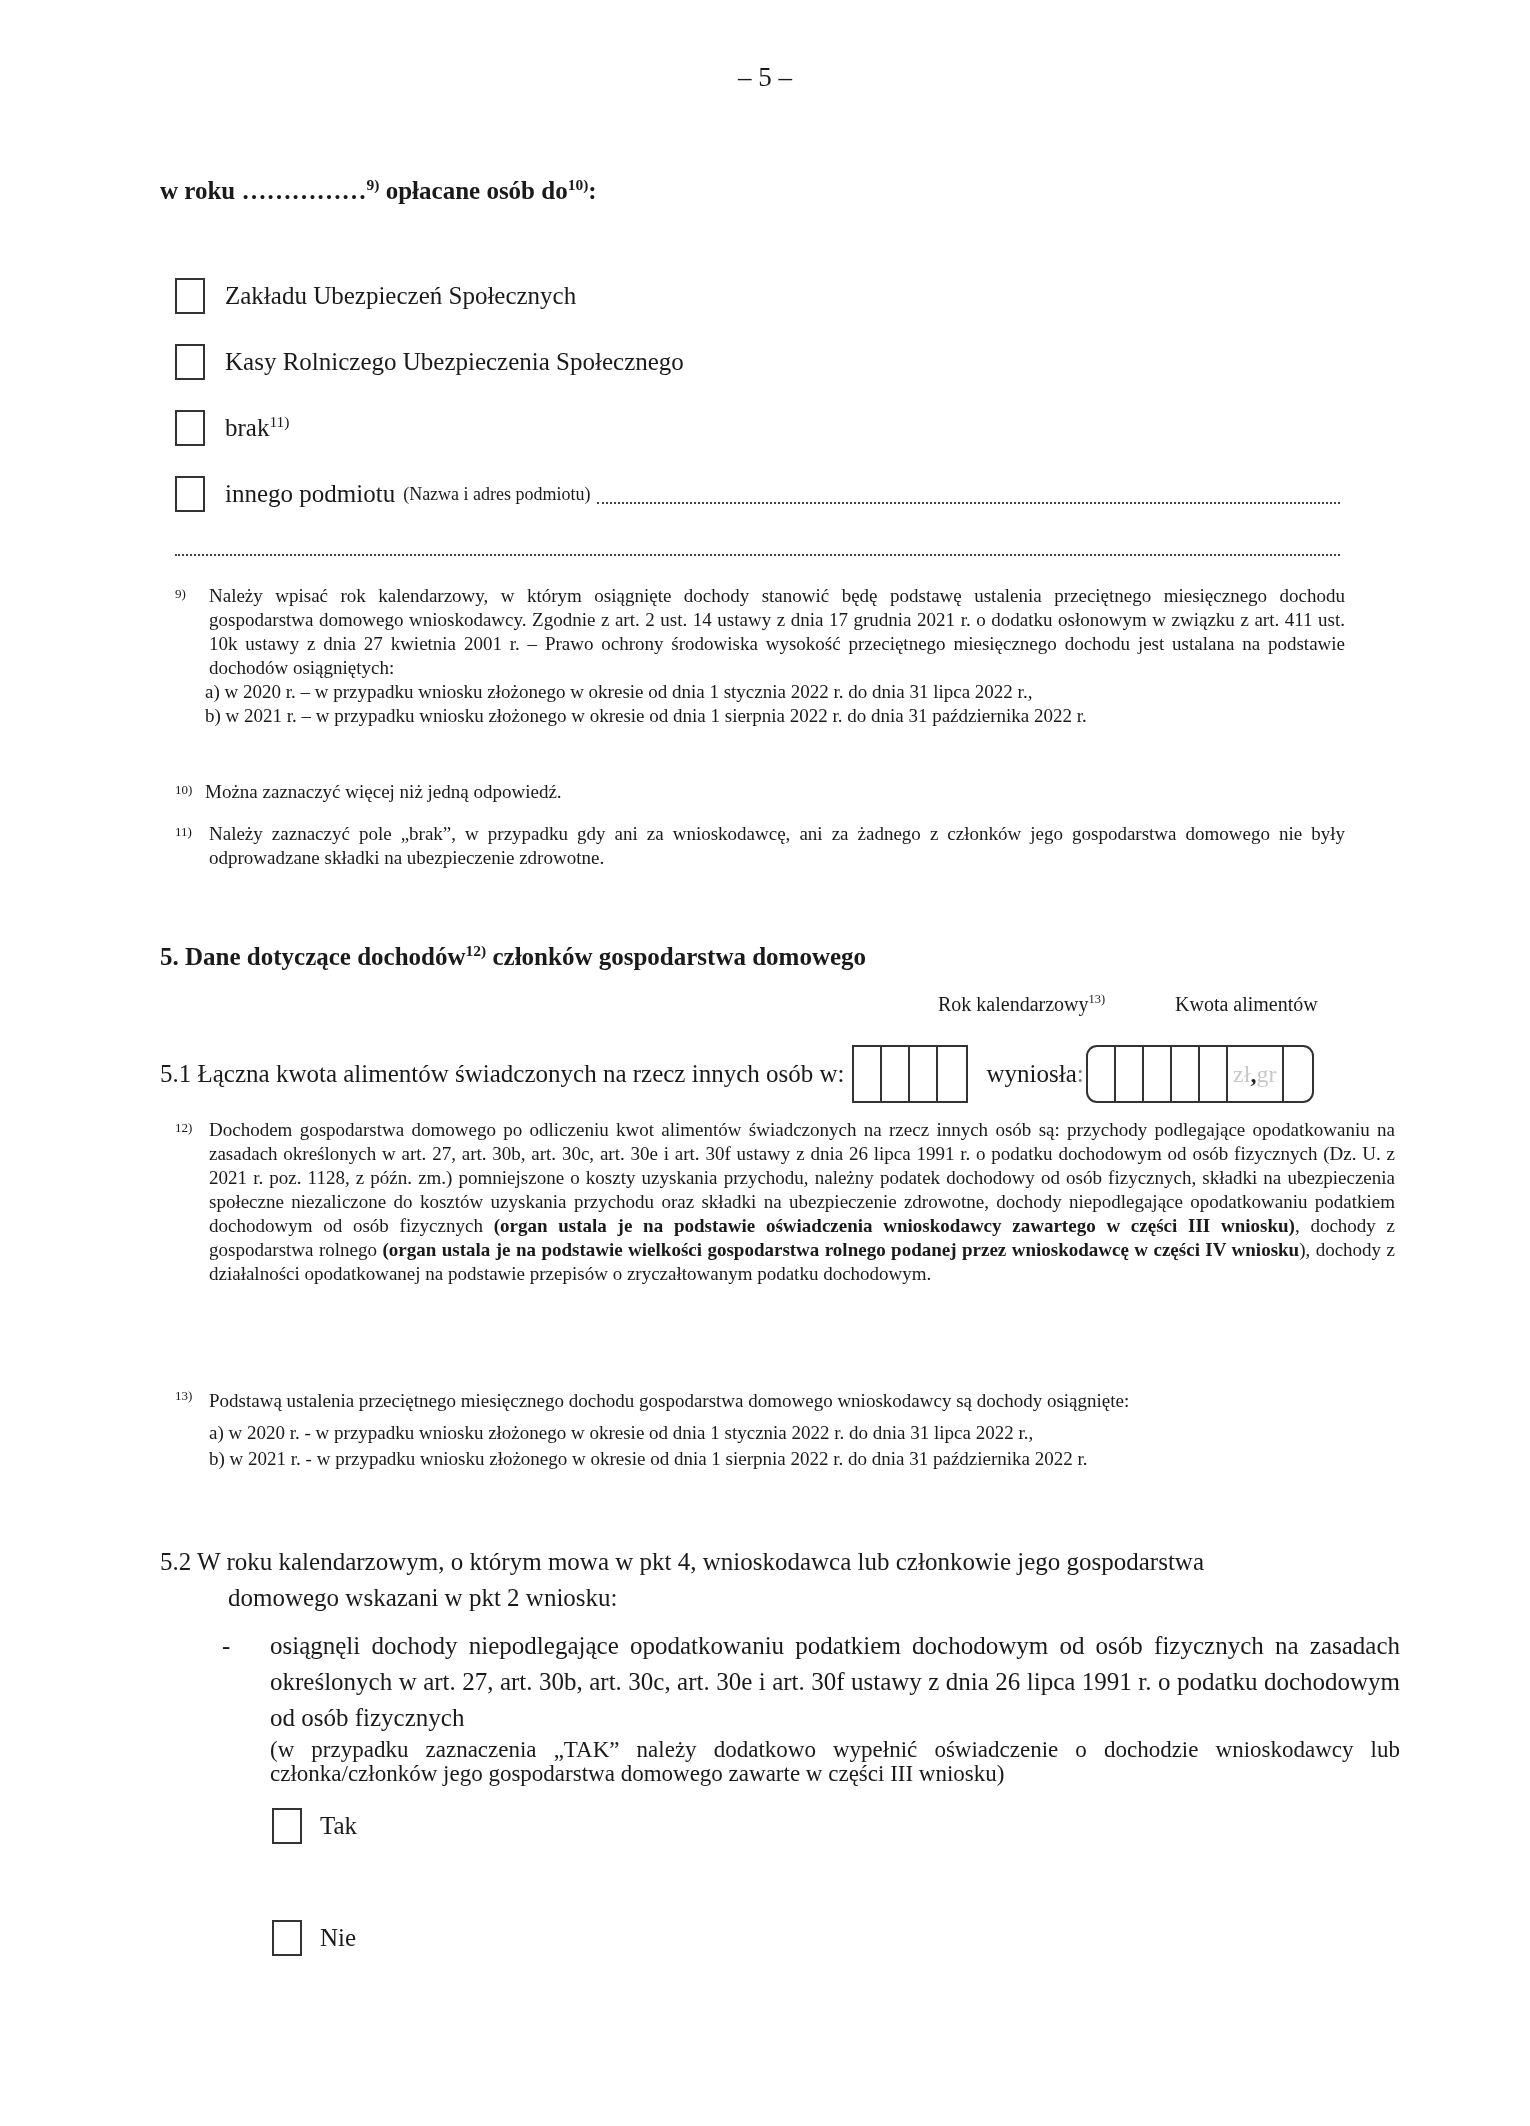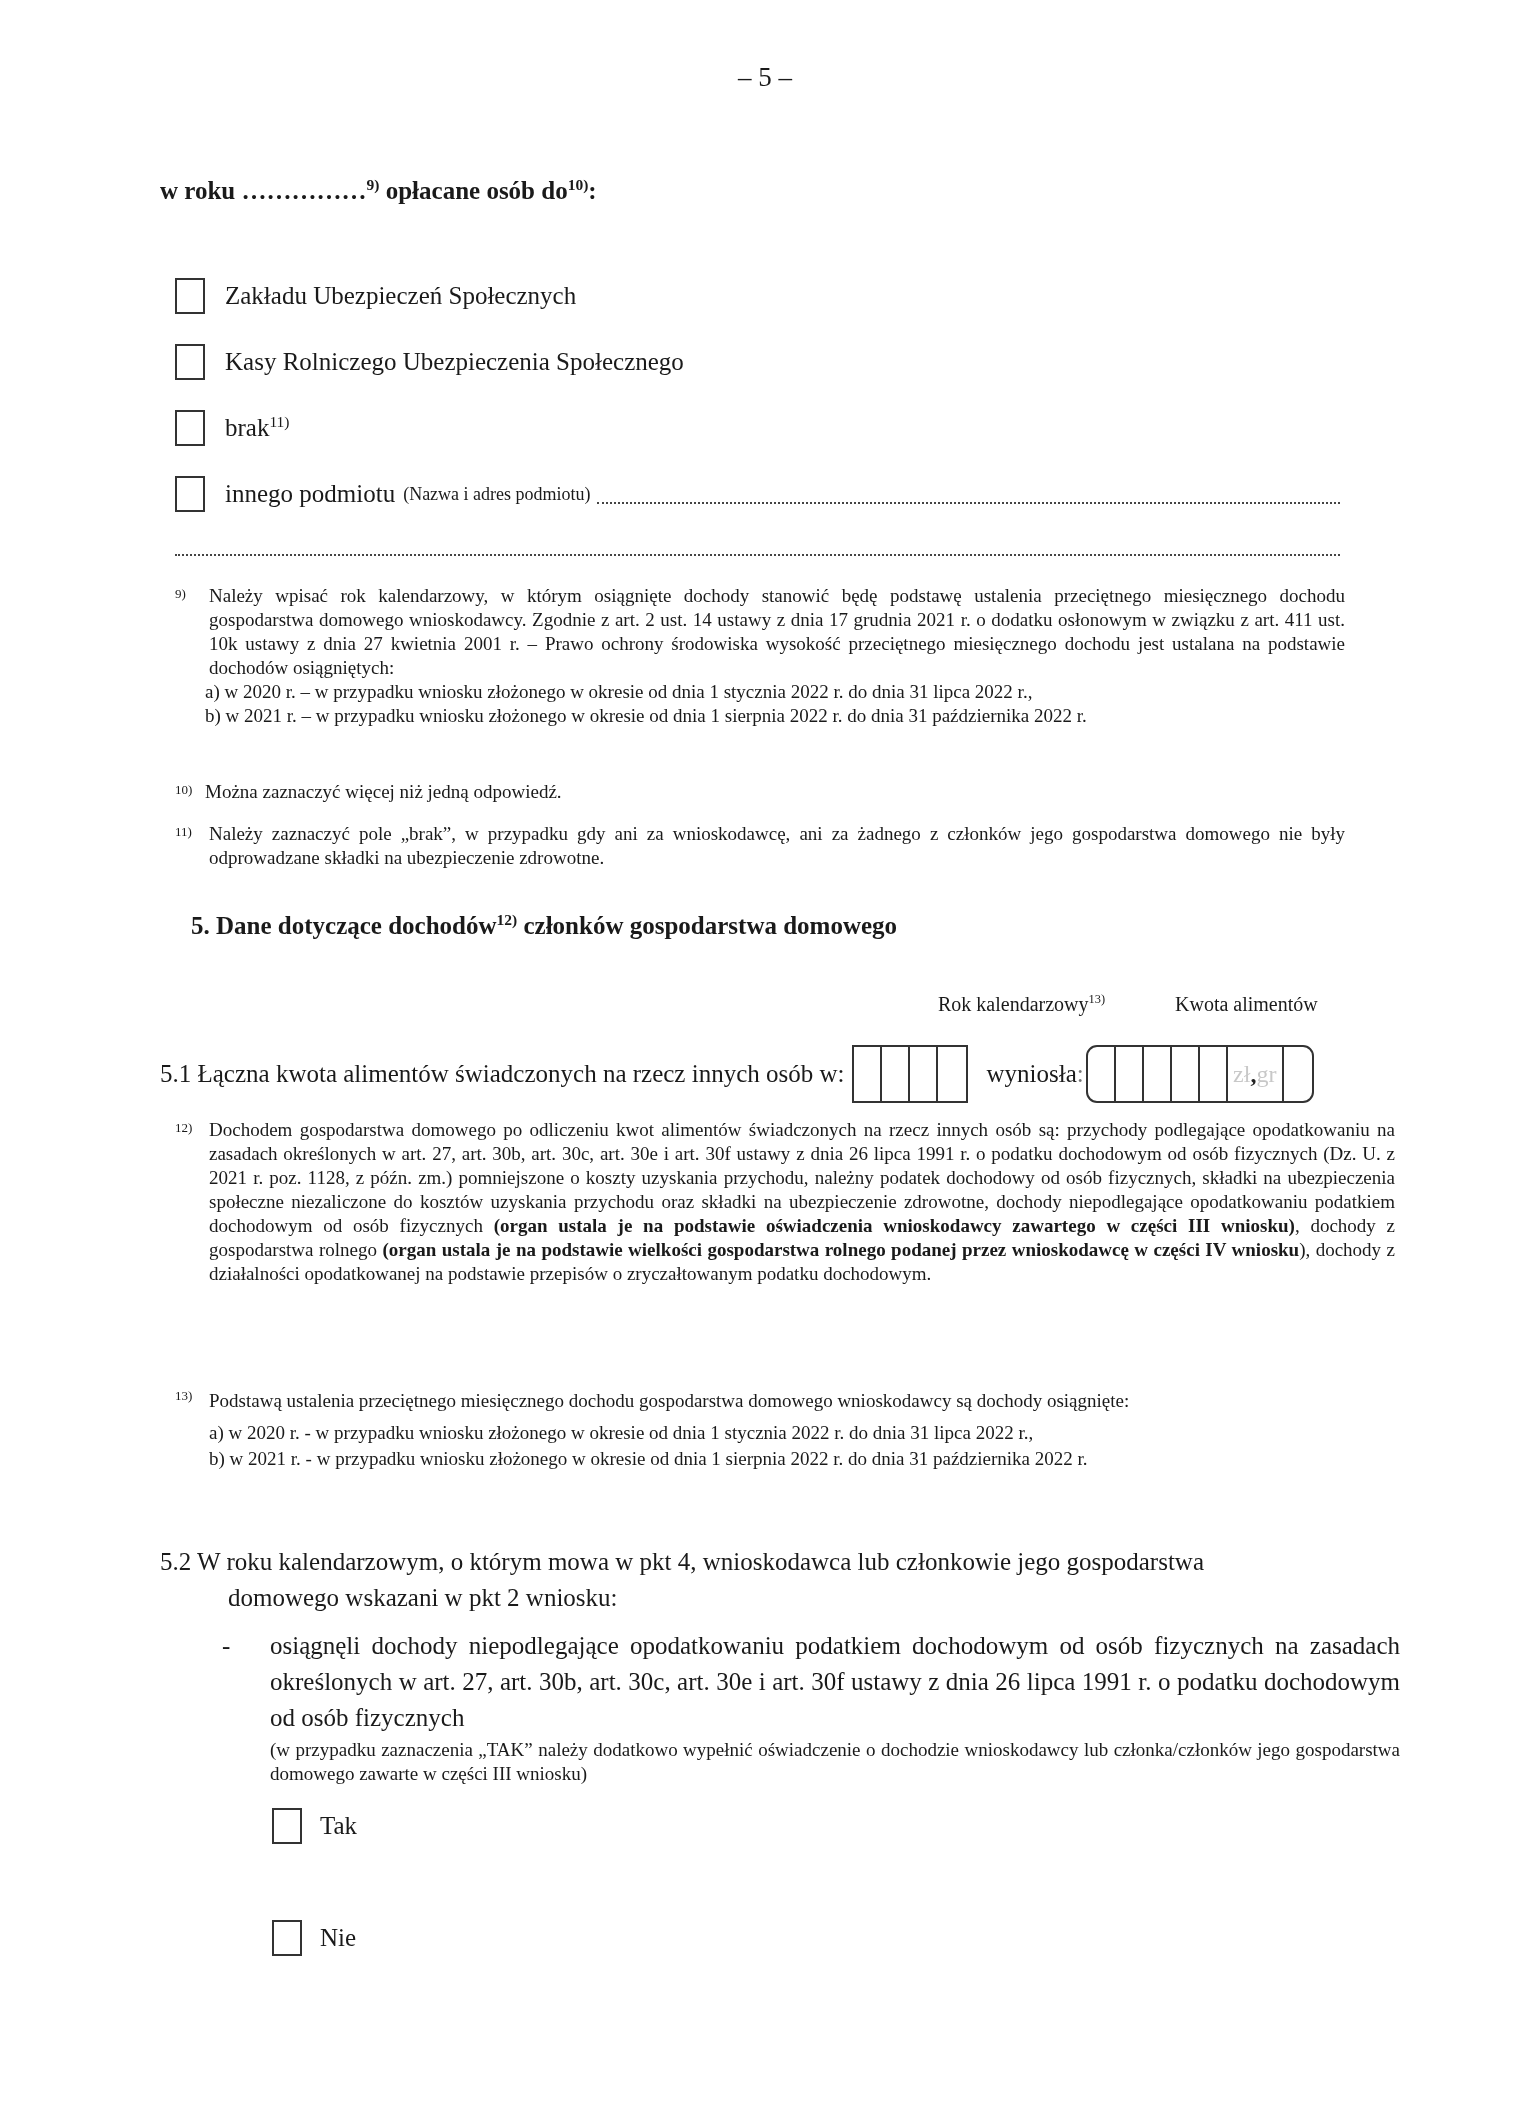--- a/index.html
+++ b/index.html
@@ -16,34 +16,34 @@
   .cb { width: 30px; height: 36px; border: 2.5px solid #333; box-sizing: border-box; background:#fff; display:inline-block; cursor:pointer; }
   .opt .lbl { margin-left: 20px; }
   .small { font-size: 18px; }
   .dots-line { border-bottom: 2px dotted #444; flex: 1; height: 18px; margin-left: 6px; }
   .dotrow { left: 175px; top: 552px; width: 1165px; border-bottom: 2px dotted #444; height: 2px; }
   .fn { font-size: 19px; line-height: 24px; text-align: justify; }
   .fn .mark { position: absolute; left: 0; top: -2px; font-size: 13px; }
   .fn .body { margin-left: 34px; }
   .fn .body p { margin: 0; }
   .fn b { font-weight: bold; }
-  .sec5-title { left: 160px; top: 909px; margin-left: 31px; }
+  .sec5-title { left: 160px; top: 940px; }
   .col-hdrs { top: 993px; font-size: 20px; }
   .row51 { left: 160px; top: 1045px; font-size: 25px; display: flex; align-items: center; }
   .cellgroup { display: flex; border: 2px solid #333; height: 58px; box-sizing: border-box; }
   .cell { width: 28px; border-right: 2px solid #333; box-sizing: border-box; height: 100%; cursor: text; }
   .cell:last-child { border-right: none; }
   .cell.wide { width: 56px; display: flex; align-items: center; justify-content: center; font-size: 24px; color: #c8c8c8; }
   .cell.wide .comma { color: #222; font-weight: bold; }
   .sec52 { left: 160px; top: 1544px; width: 1240px; font-size: 25px; line-height: 36px; }
   .sec52 .ind { padding-left: 68px; }
   .bullet-item { left: 222px; top: 1628px; width: 1178px; font-size: 25px; line-height: 36px; }
   .bullet-item .dot { position: absolute; left: 0; top: 0; }
   .bullet-item .txt { margin-left: 48px; text-align: justify; }
-  .bullet-item .note { margin-left: 48px; font-size: 19px; line-height: 24px; text-align: justify; margin-top: 2px; }
+  .bullet-item .note { margin-left: 48px; font-size: 23px; line-height: 24px; text-align: justify; margin-top: 2px; }
   .yn { left: 272px; display: flex; align-items: center; font-size: 25px; }
   .yn .lbl { margin-left: 18px; }
 </style>
 </head>
 <body>
 
 <div class="abs page-num">– 5 –</div>
 
 <div class="abs h-sec sec4-title">
   <div>

